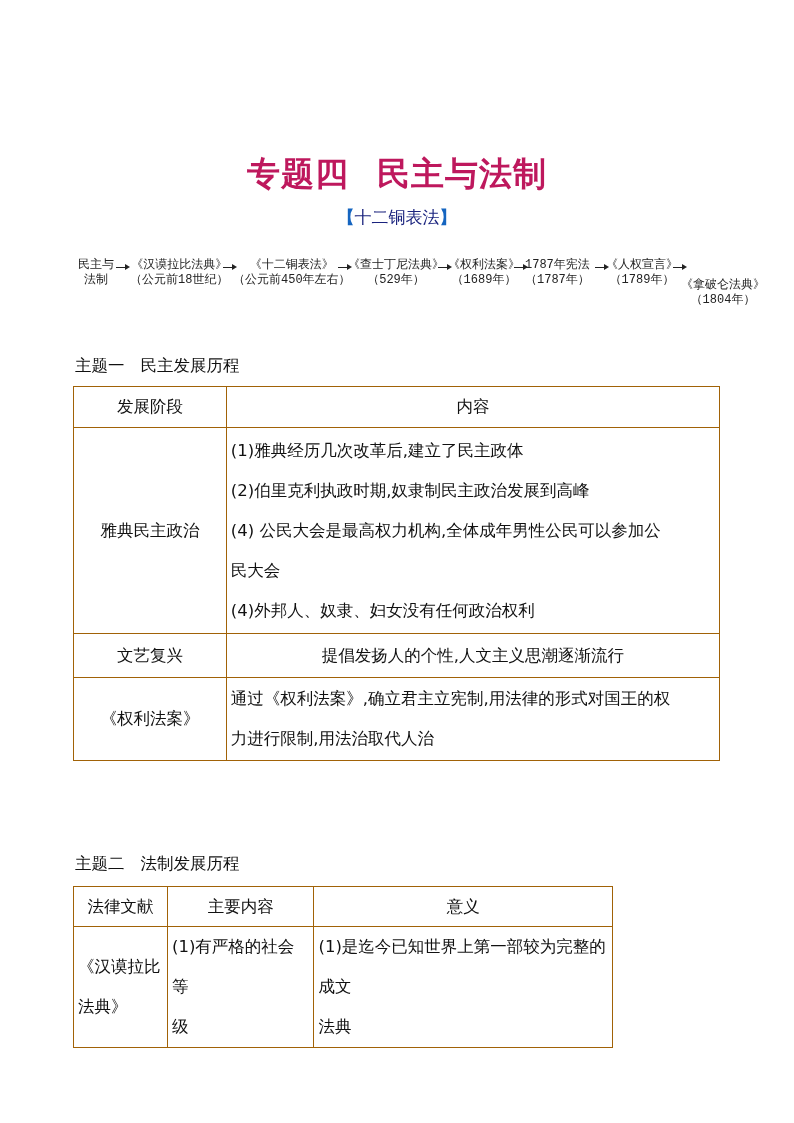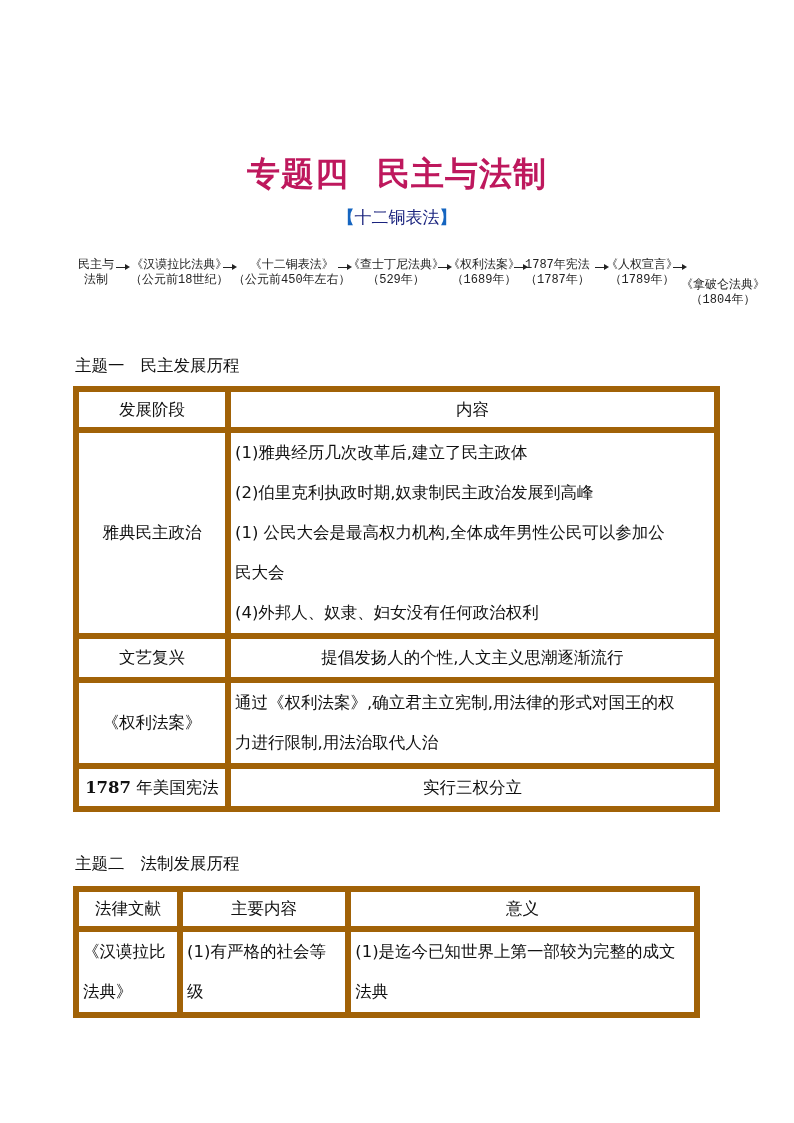--- a/index.html
+++ b/index.html
@@ -16,21 +16,21 @@
               font-family: Liberation Mono, monospace; font-size: 12px; color: #222; }
   .tl-node { position: absolute; top: 0; text-align: center; line-height: 15px; white-space: nowrap; }
   .tl-arrow { position: absolute; top: 9px; width: 12px; height: 1px; background: #222; }
   .tl-arrow::after { content: ""; position: absolute; right: -2px; top: -3px;
                      border-left: 5px solid #222; border-top: 3.5px solid transparent; border-bottom: 3.5px solid transparent; }
 
   .section-heading { position: absolute; left: 75px; font-size: 16.5px; color: #111; }
   .section-heading .gap { display: inline-block; width: 16px; }
 
   table { position: absolute; border-collapse: collapse; font-size: 16.5px; color: #111; }
-  td { border: 6px solid #a16207; padding: 0 4px; vertical-align: middle; }
+  td { border: 1px solid #a16207; padding: 0 4px; vertical-align: middle; }
   .c { text-align: center; }
   .lines div { line-height: 40px; text-align: left; }
   .serifnum { font-family: "DejaVu Serif", serif; font-weight: bold; }
 </style>
 </head>
 <body>
 
 <div class="title">
   <span>专题四</span><span class="gap"></span><span>民主与法制</span>
 </div>
@@ -93,48 +93,44 @@
   <tbody>
       <tr style="height:41px;">
     <td class="c">发展阶段</td>
     <td class="c">内容</td>
   </tr>
   <tr style="height:206px;">
     <td class="c">雅典民主政治</td>
     <td class="lines">
       <div>(1)雅典经历几次改革后,建立了民主政体</div>
       <div>(2)伯里克利执政时期,奴隶制民主政治发展到高峰</div>
-      <div>(1) 公民大会是最高权力机构,全体成年男性公民可以参加公</div>
+      <div>(4) 公民大会是最高权力机构,全体成年男性公民可以参加公</div>
       <div>民大会</div>
       <div>(4)外邦人、奴隶、妇女没有任何政治权利</div>
     </td>
   </tr>
   <tr style="height:44px;">
     <td class="c">文艺复兴</td>
     <td class="c">提倡发扬人的个性,人文主义思潮逐渐流行</td>
   </tr>
   <tr style="height:83px;">
     <td class="c">《权利法案》</td>
     <td class="lines">
       <div>通过《权利法案》,确立君主立宪制,用法律的形式对国王的权</div>
       <div>力进行限制,用法治取代人治</div>
     </td>
   </tr>
-  <tr style="height:43px;">
-    <td class="c"><span class="serifnum">1787</span><span> 年美国宪法</span></td>
-    <td class="c">实行三权分立</td>
-  </tr>
 </tbody>
   </table>
 
 <div class="section-heading" style="top:853px;">
   <span>主题二</span><span class="gap"></span><span>法制发展历程</span>
 </div>
 
-<table style="left:73px; top:886px; width:627px;">
+<table style="left:73px; top:886px; width:540px;">
   <colgroup>
       <col style="width:107px">
       <col style="width:175px">
       <col style="width:365px">
     </colgroup>
   <tbody>
       <tr style="height:40px;">
     <td class="c">法律文献</td>
     <td class="c">主要内容</td>
     <td class="c">意义</td>

